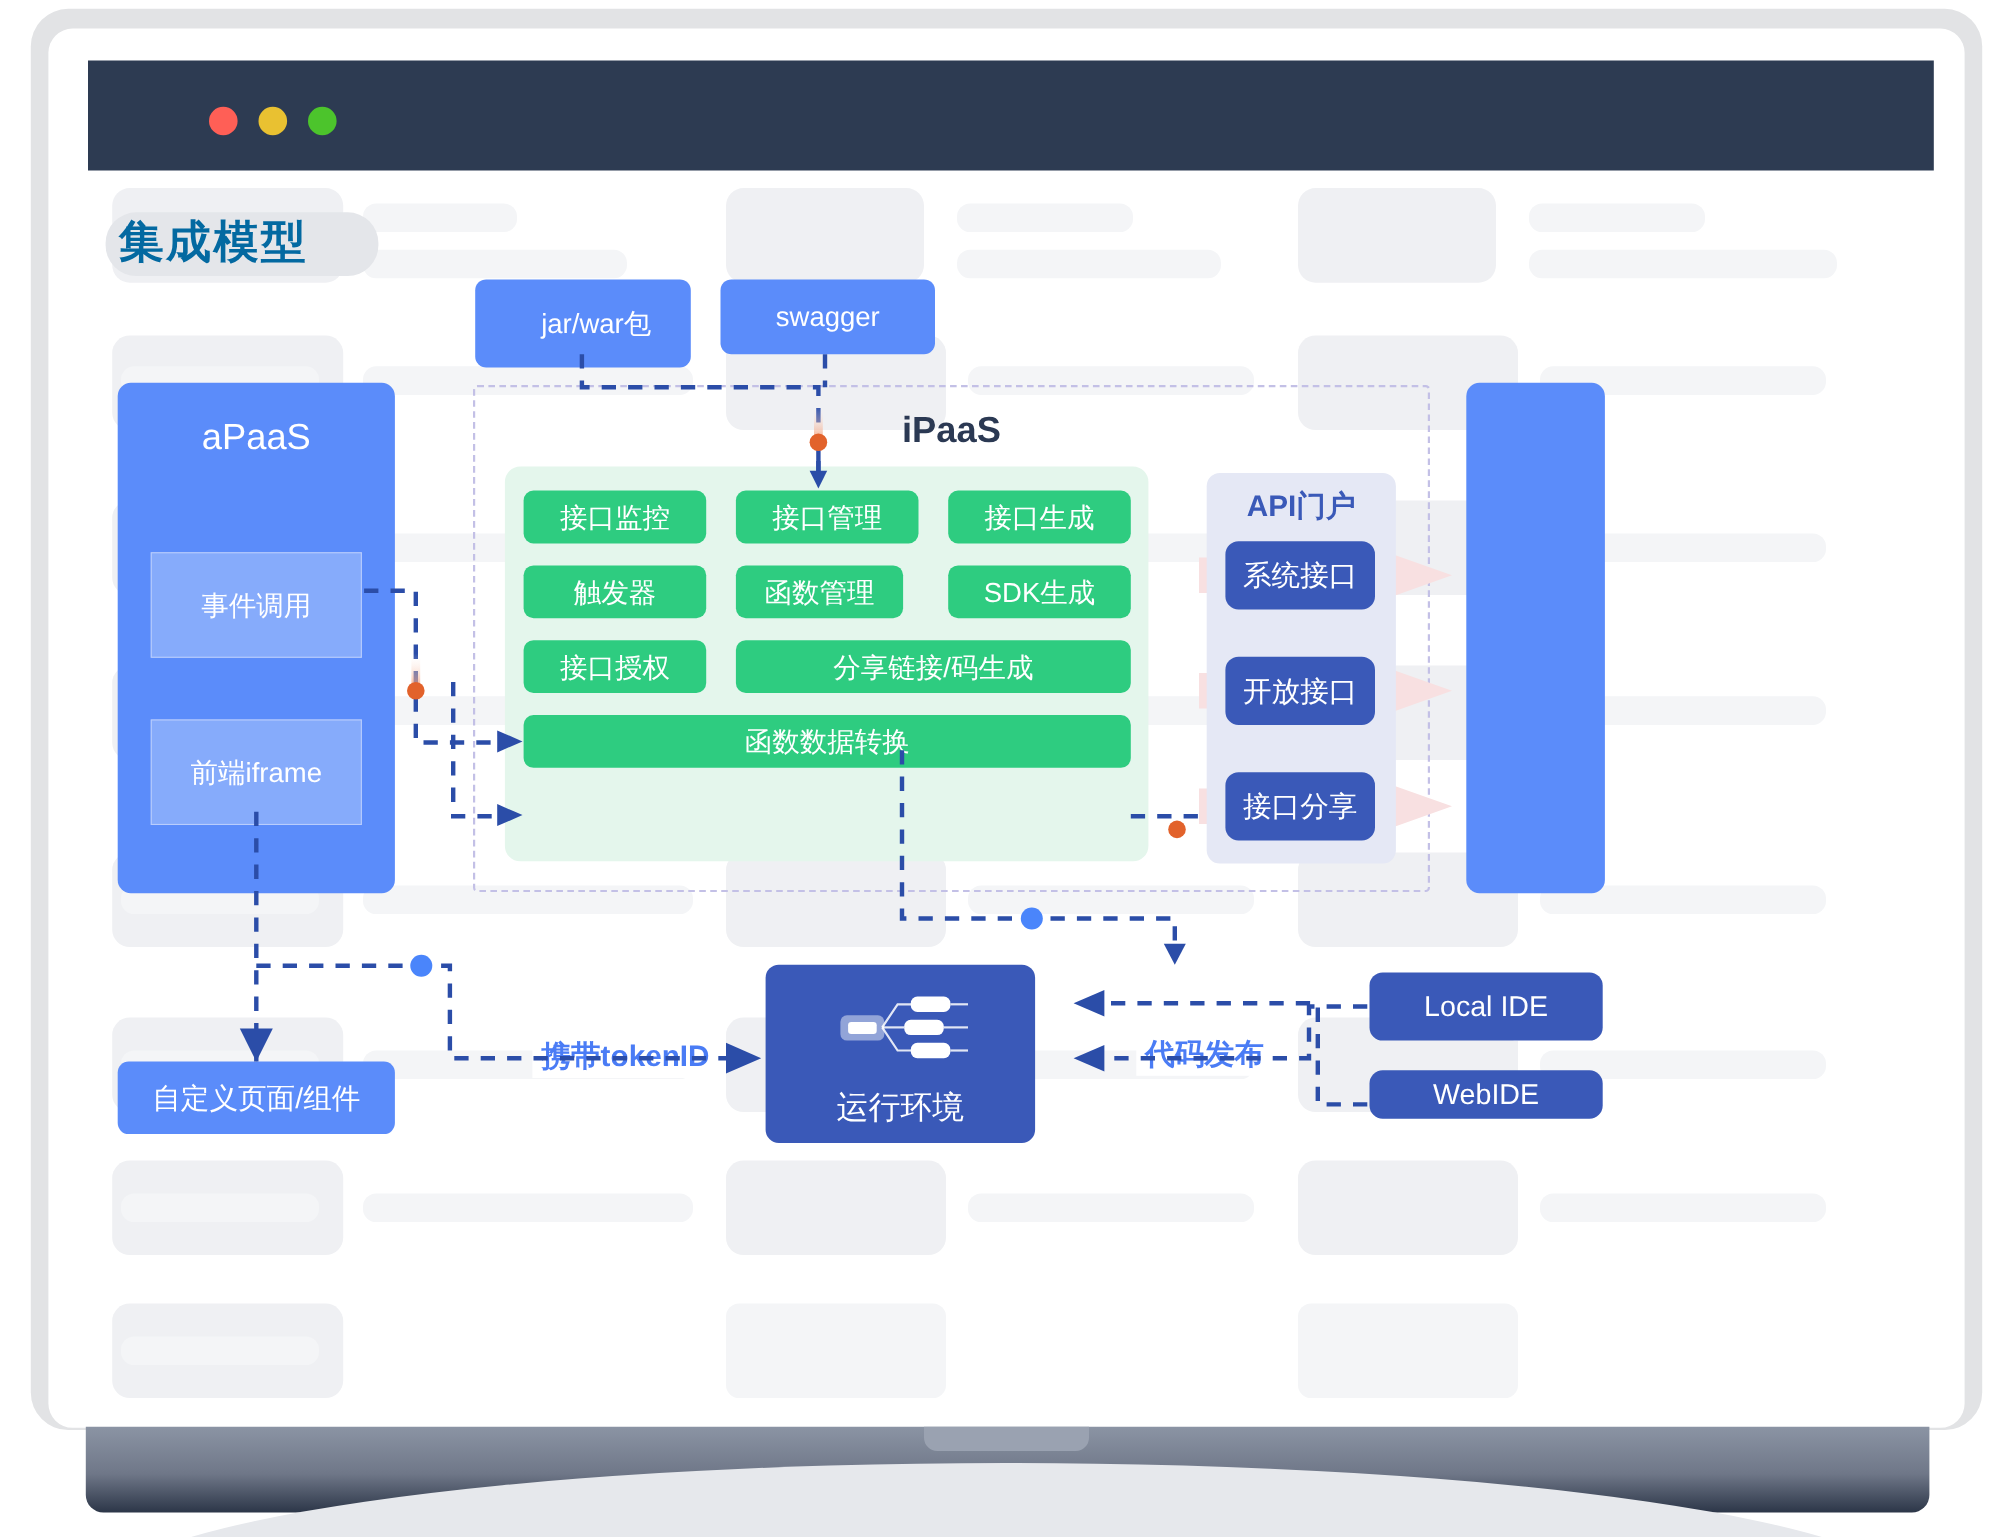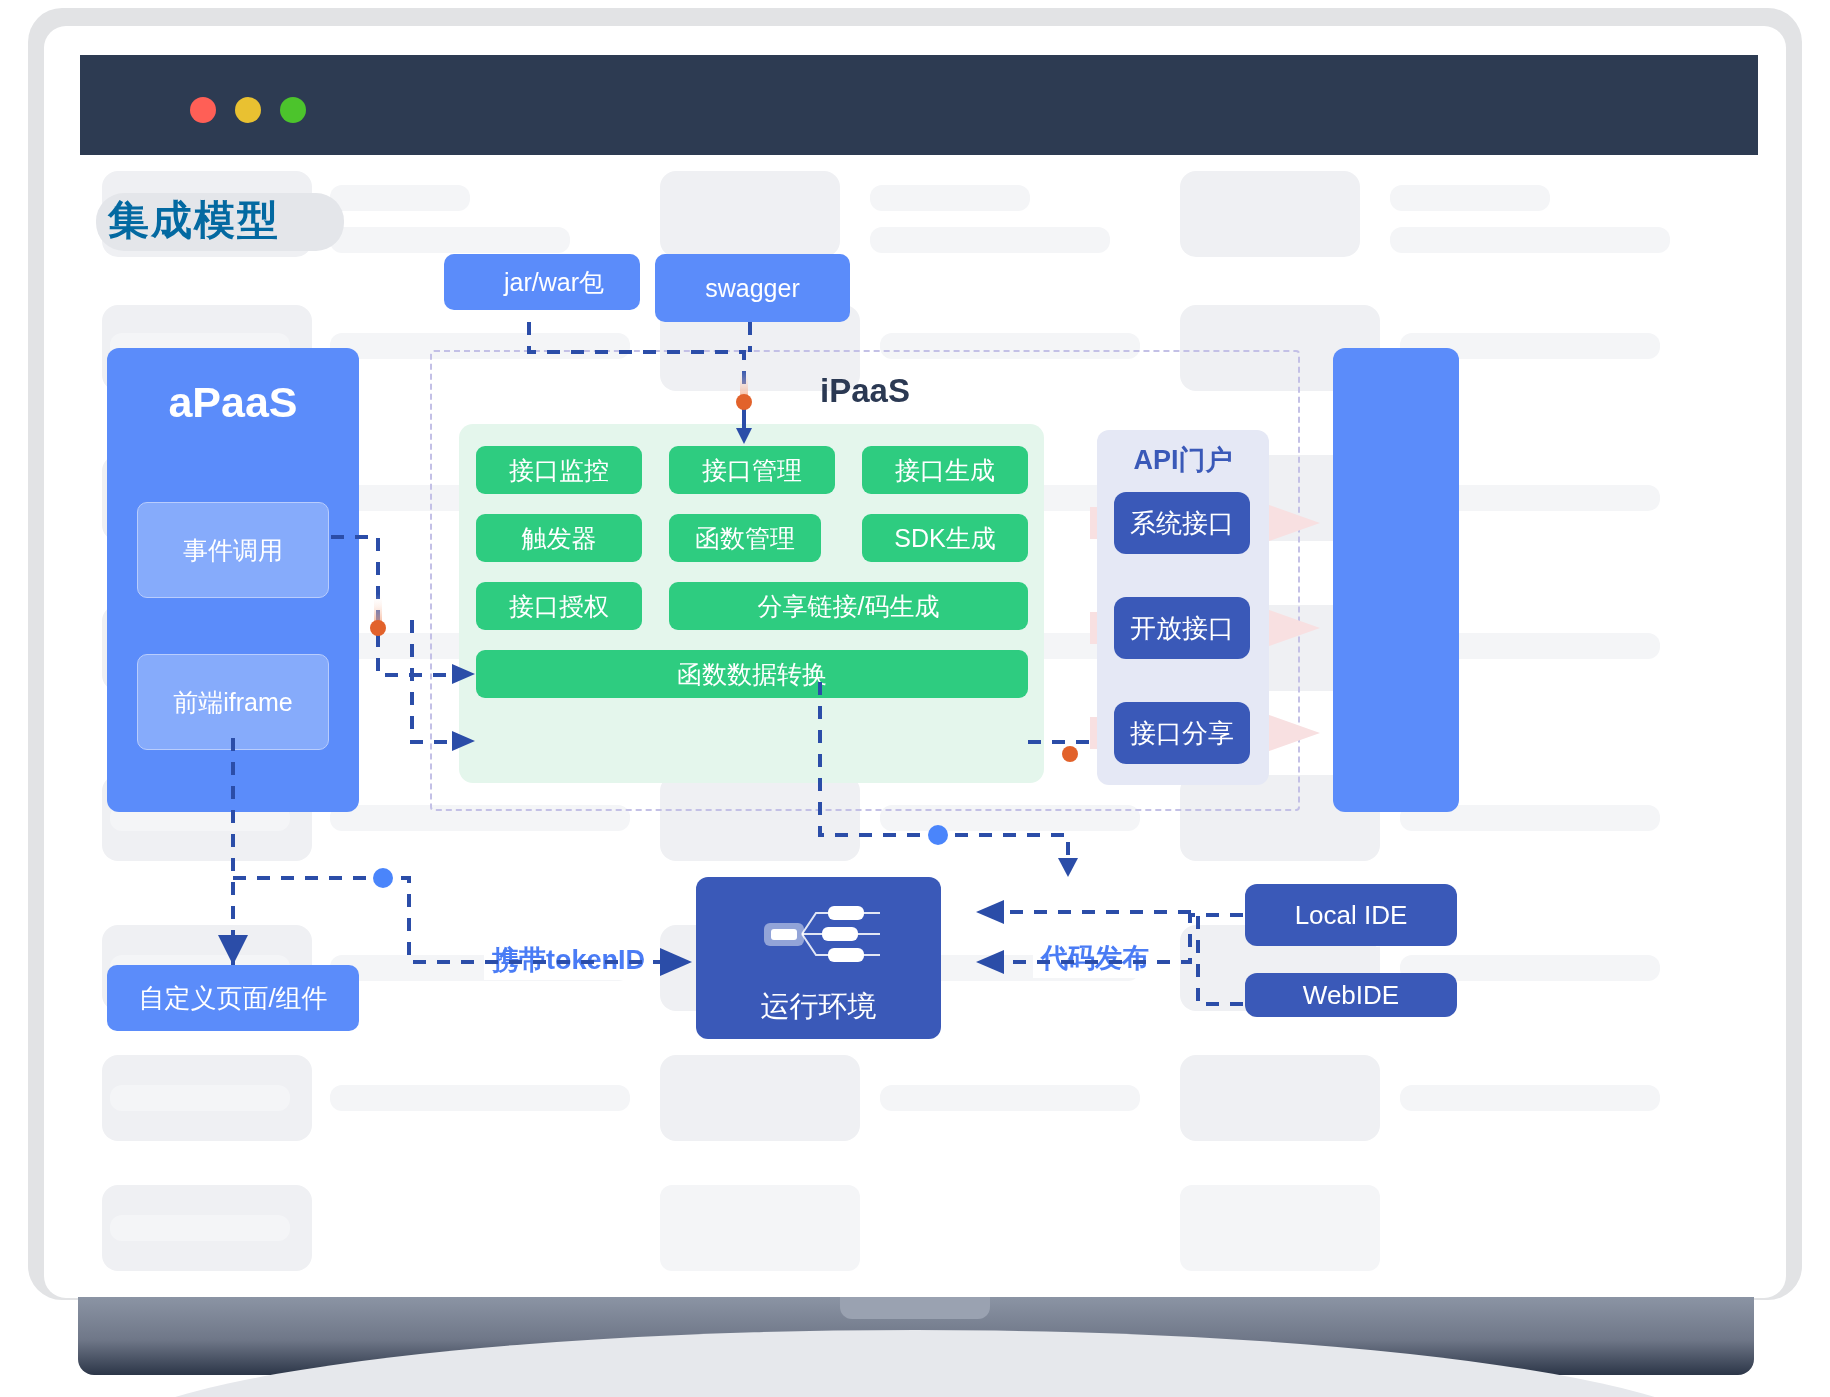--- a/index.html
+++ b/index.html
@@ -62,21 +62,21 @@
 
   
   .node{
     position:absolute;display:flex;align-items:center;justify-content:center;
     color:#fff;text-align:center;box-sizing:border-box;
   }
   .blue{background:#5b8cfa;border-radius:10px;font-size:25px;}
   .darkblue{background:#3a59b8;border-radius:12px;font-size:26px;}
   .green-chip{background:#2ecc80;border-radius:9px;font-size:25px;}
   .ipaas-panel{background:#e4f6ec;border-radius:14px;}
-  .apaas-inner{background:#86abfb;border:1.5px solid #b9cdfd;border-radius:10px;font-size:25px;}
+  .apaas-inner{background:#86abfb;border:1.5px solid #b9cdfd;border-radius:0;font-size:25px;}
 
   .dashed-box{
     position:absolute;border:2px dashed #c3c0e6;border-radius:4px;box-sizing:border-box;
   }
 
   
   .pink-arrow{
     position:absolute;background:#f8e0e1;
     clip-path:polygon(0 24%, 62% 24%, 62% 0, 100% 50%, 62% 100%, 62% 76%, 0 76%);
   }
@@ -89,21 +89,21 @@
     background:#fff;padding:2px 8px;white-space:nowrap;
   }
 
   #ipaas-title{
     position:absolute;color:#2b3953;font-size:33px;font-weight:bold;
   }
   #api-portal-title{
     position:absolute;color:#3a59b8;font-size:27px;font-weight:bold;text-align:center;
   }
   #apaas-title{
-    position:absolute;color:#fff;font-size:43px;font-weight:bold;text-align:center;width:100%;
+    position:absolute;color:#fff;font-size:33px;font-weight:normal;text-align:center;width:100%;
   }
   #third-sys{
     position:absolute;color:#fff;font-size:32px;font-weight:bold;text-align:center;
     width:100%;line-height:46px;
   }
   #runtime-label{
     position:absolute;color:#fff;font-size:29px;text-align:center;width:100%;
   }
   .api-portal-panel{background:#e5e8f5;border-radius:12px;}
 </style>
@@ -191,21 +191,21 @@
 
   <div id="canvas">
 
     <div id="title-wrap">
       <div id="title-bg"></div>
       <div id="page-title">集成模型</div>
     </div>
 
     <div class="dashed-box" style="left:430px;top:350px;width:870px;height:461px;"></div>
 
-    <div class="node blue" style="left:444px;top:254px;width:196px;height:56px;padding-left:24px;">
+    <div class="node blue" style="left:432px;top:254px;width:196px;height:80px;padding-left:24px;">
       <span>jar/war包</span>
     </div>
     <div class="node blue" style="left:655px;top:254px;width:195px;height:68px;">
       <span>swagger</span>
     </div>
 
     <div class="node blue" style="left:107px;top:348px;width:252px;height:464px;border-radius:12px;display:block;">
       <div id="apaas-title" style="top:30px;">aPaaS</div>
       <div class="node apaas-inner" style="left:30px;top:154px;width:192px;height:96px;">
         <span>事件调用</span>

